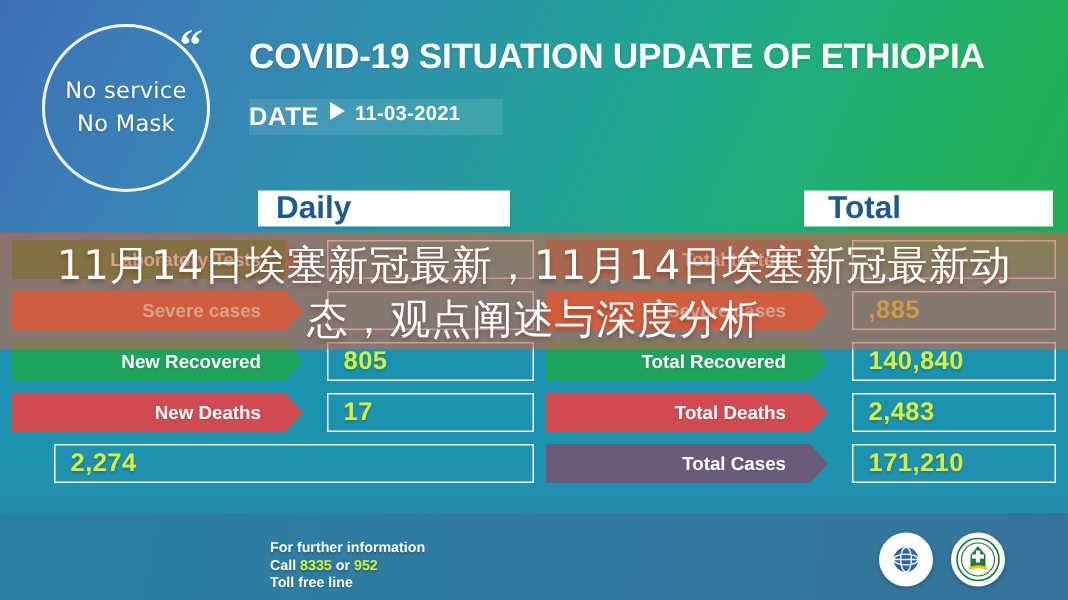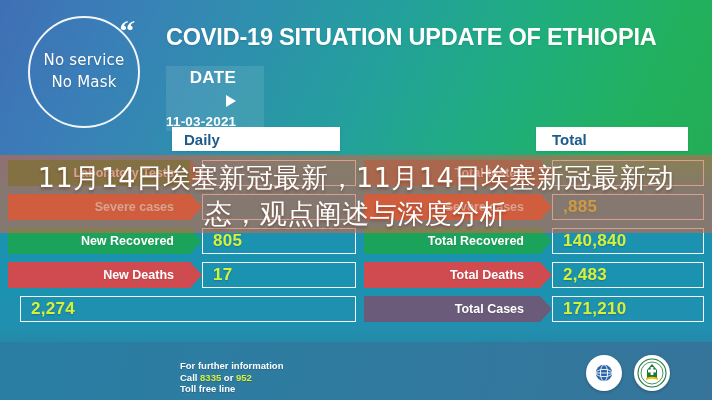--- a/index.html
+++ b/index.html
@@ -62,49 +62,48 @@
 
   
   #title {
     position:absolute; left:166px; top:24px; right:10px;
     color:#fff; font-size:23.5px; font-weight:700;
     letter-spacing:-.2px; white-space:nowrap;
     text-shadow:0 1px 2px rgba(0,0,0,.12);
   }
   #dateline {
     position:absolute; left:166px; top:66px;
-    display:flex; align-items:flex-end; gap:7px;
+    display:flex; align-items:flex-start; gap:7px;
     background:rgba(255,255,255,.10);
     padding:2px 28px 2px 0;
-    flex-direction:column;
   }
   #dateline .dlabel {
     color:#fff; font-size:17px; font-weight:700; letter-spacing:.4px;
   }
   #dateline .dtri {
     width:0;height:0;
     border-left:10px solid #fff;
     border-top:6.5px solid transparent;
     border-bottom:6.5px solid transparent;
   }
   #dateline .dval {
     color:#fff; font-size:13.5px; font-weight:700; letter-spacing:.2px;
   }
 
   
   .colhead {
     position:absolute; top:127px; height:24px;
     background:#ffffff;
     display:flex; align-items:center;
     padding-left:12px;
-    color:#1e5a8a; font-size:15px; font-weight:700;
+    color:#1e5a8a; font-size:21px; font-weight:700;
     box-shadow:0 1px 2px rgba(0,0,0,.10);
   }
   #colhead-daily { left:172px; width:168px; }
-  #colhead-total { left:536px; width:152px;padding-left:16px; }
+  #colhead-total { left:536px; width:166px;padding-left:16px; }
 
   
   .rowgroup { position:absolute; }
   #left-rows  { left:8px;   top:160px; width:348px; }
   #right-rows { left:364px; top:160px; width:340px; }
 
   .row {
     position:relative; height:26px; margin-bottom:8px;
     display:flex; align-items:stretch;
   }
@@ -117,21 +116,21 @@
     text-shadow:0 1px 1px rgba(0,0,0,.13);
   }
   .row .label::after {
     content:""; position:absolute; right:-12px; top:0;
     width:0;height:0;
     border-top:13px solid transparent;
     border-bottom:13px solid transparent;
     border-left:12px solid var(--c);
   }
   .row .valbox {
-    flex:1; margin-left:12px;
+    flex:1; margin-left:28px;
     border:1.6px solid rgba(255,255,255,.95);
     display:flex; align-items:center;
     padding-left:10px;
   }
   .row .valbox .v {
     color:#d8f03a; font-size:17px; font-weight:700; letter-spacing:.3px;
     text-shadow:0 1px 2px rgba(0,0,0,.20);
   }
 
   #left-rows  .label { width:182px; }

